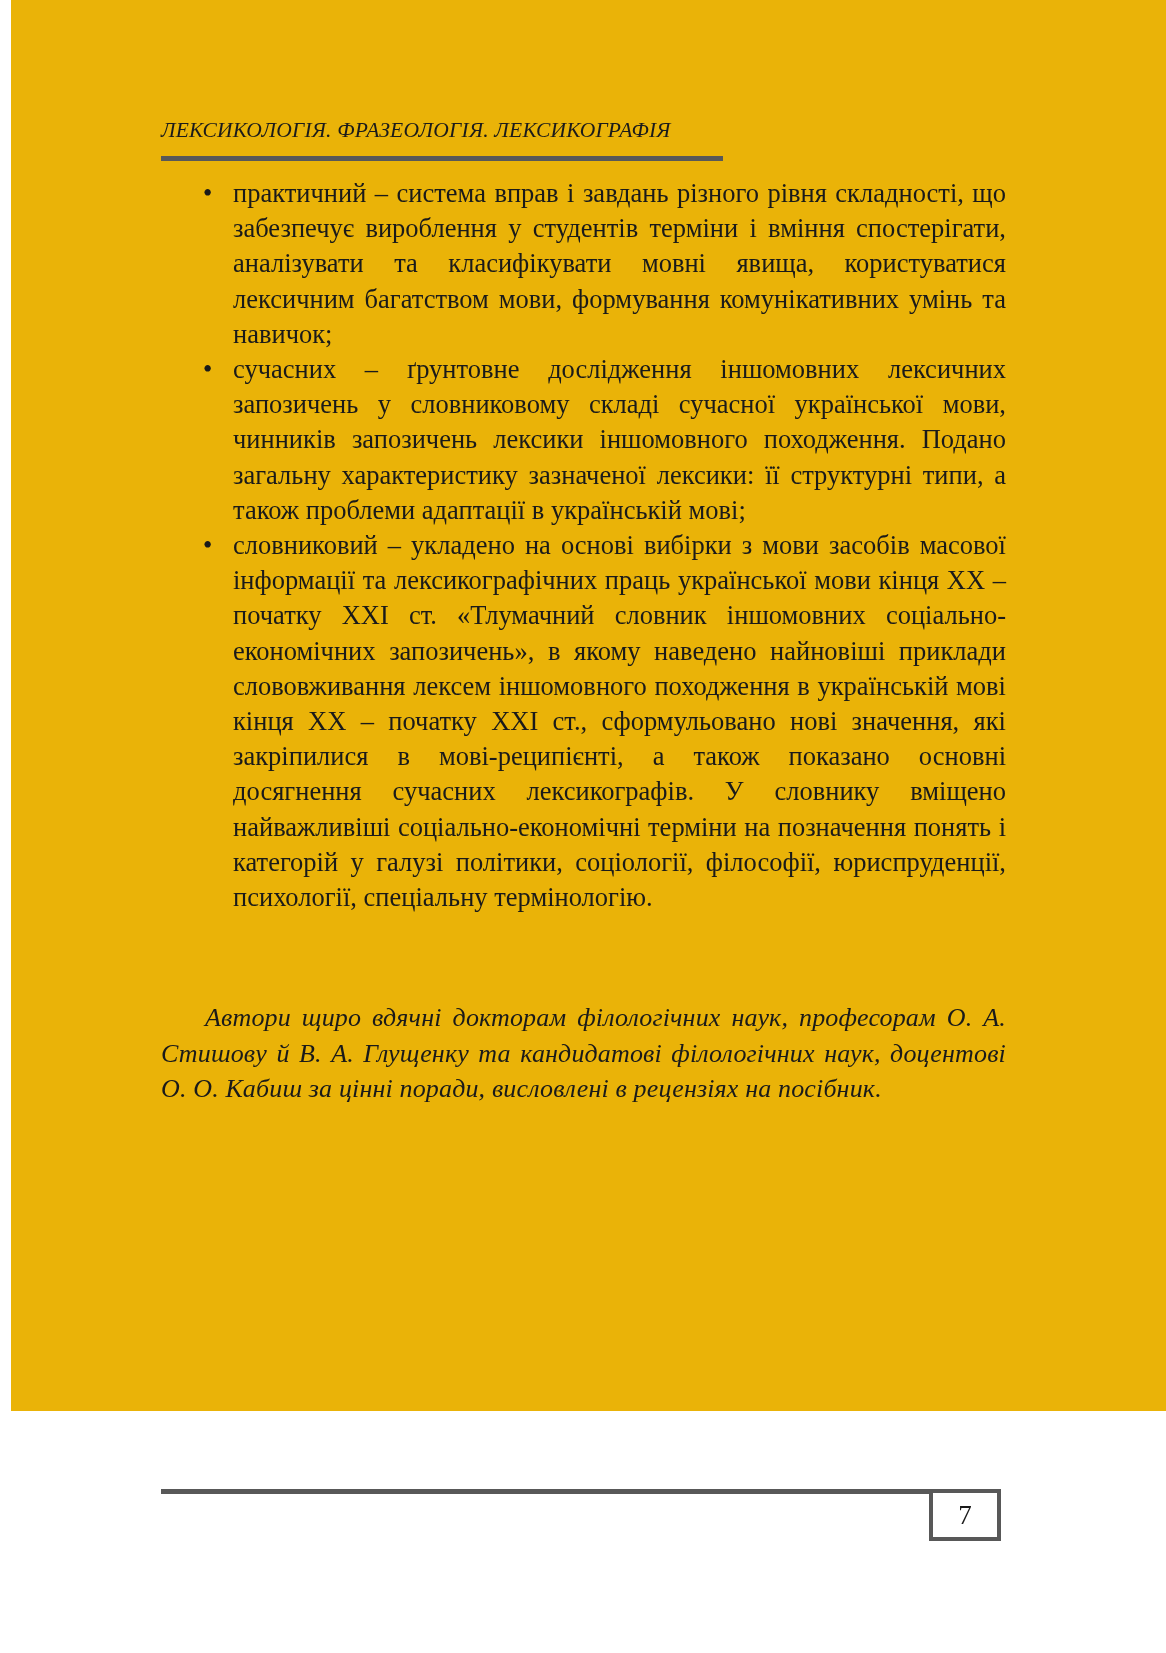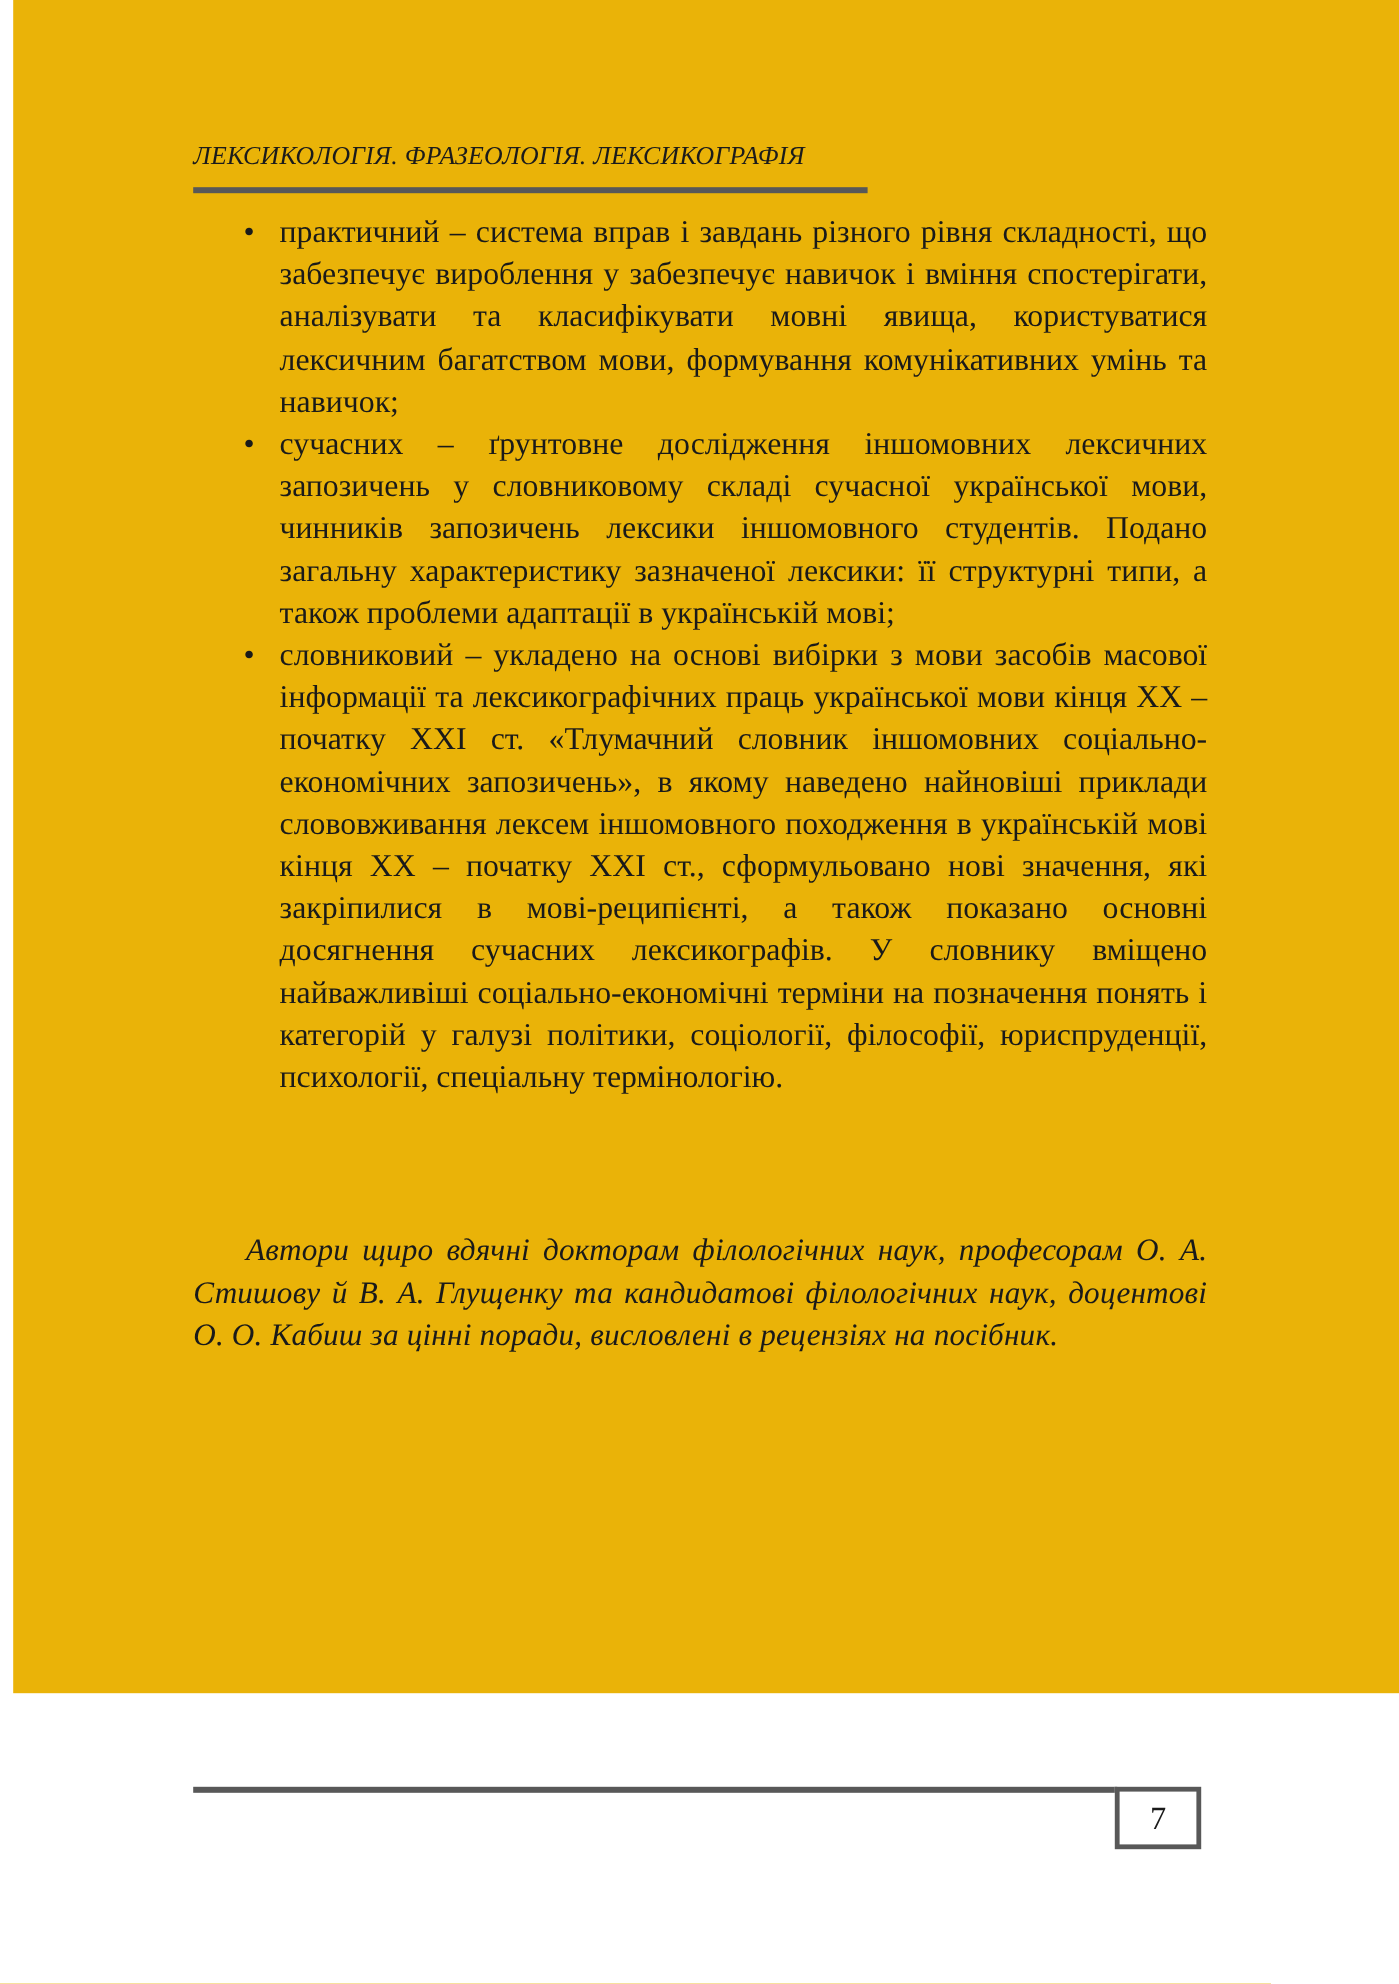--- a/index.html
+++ b/index.html
@@ -82,21 +82,21 @@
     color: #1a1a1a;
   }
 
   .term {
   }
 
   
   .closing-note {
     position: absolute;
     left: 150px;
-    top: 1024px;
+    top: 1000px;
     width: 845px;
     font-style: italic;
     font-size: 26px;
     line-height: 35.5px;
     text-align: justify;
     text-justify: inter-word;
     text-indent: 44px;
     color: #1a1a1a;
     letter-spacing: 0.15px;
   }
@@ -137,26 +137,26 @@
   <div class="running-head">
     <div class="running-head-text">ЛЕКСИКОЛОГІЯ. ФРАЗЕОЛОГІЯ. ЛЕКСИКОГРАФІЯ</div>
   </div>
   <div class="header-rule"></div>
 
   <div class="content">
     <ul class="bullet-list">
 
       <li class="bullet-item">
         <span class="bullet-marker">•</span>
-        <span class="term">практичний</span><span> – система вправ і завдань різного рівня складності, що забезпечує вироблення у забезпечує навичок і вміння спостерігати, аналізувати та класифікувати мовні явища, користуватися лексичним багатством мови, формування комунікативних умінь та навичок;</span>
+        <span class="term">практичний</span><span> – система вправ і завдань різного рівня складності, що забезпечує вироблення у студентів терміни і вміння спостерігати, аналізувати та класифікувати мовні явища, користуватися лексичним багатством мови, формування комунікативних умінь та навичок;</span>
       </li>
 
       <li class="bullet-item">
         <span class="bullet-marker">•</span>
-        <span class="term">сучасних</span><span> – ґрунтовне дослідження іншомовних лексичних запозичень у словниковому складі сучасної української мови, чинників запозичень лексики іншомовного студентів. Подано загальну характеристику зазначеної лексики: її структурні типи, а також проблеми адаптації в українській мові;</span>
+        <span class="term">сучасних</span><span> – ґрунтовне дослідження іншомовних лексичних запозичень у словниковому складі сучасної української мови, чинників запозичень лексики іншомовного походження. Подано загальну характеристику зазначеної лексики: її структурні типи, а також проблеми адаптації в українській мові;</span>
       </li>
 
       <li class="bullet-item">
         <span class="bullet-marker">•</span>
         <span class="term">словниковий</span><span> – укладено на основі вибірки з мови засобів масової інформації та лексикографічних праць української мови кінця XX – початку XXI ст. «Тлумачний словник іншомовних соціально-економічних запозичень», в якому наведено найновіші приклади слововживання лексем іншомовного походження в українській мові кінця XX – початку XXI ст., сформульовано нові значення, які закріпилися в мові-реципієнті, а також показано основні досягнення сучасних лексикографів. У словнику вміщено найважливіші соціально-економічні терміни на позначення понять і категорій у галузі політики, соціології, філософії, юриспруденції, психології, спеціальну термінологію.</span>
       </li>
 
     </ul>
   </div>
 

